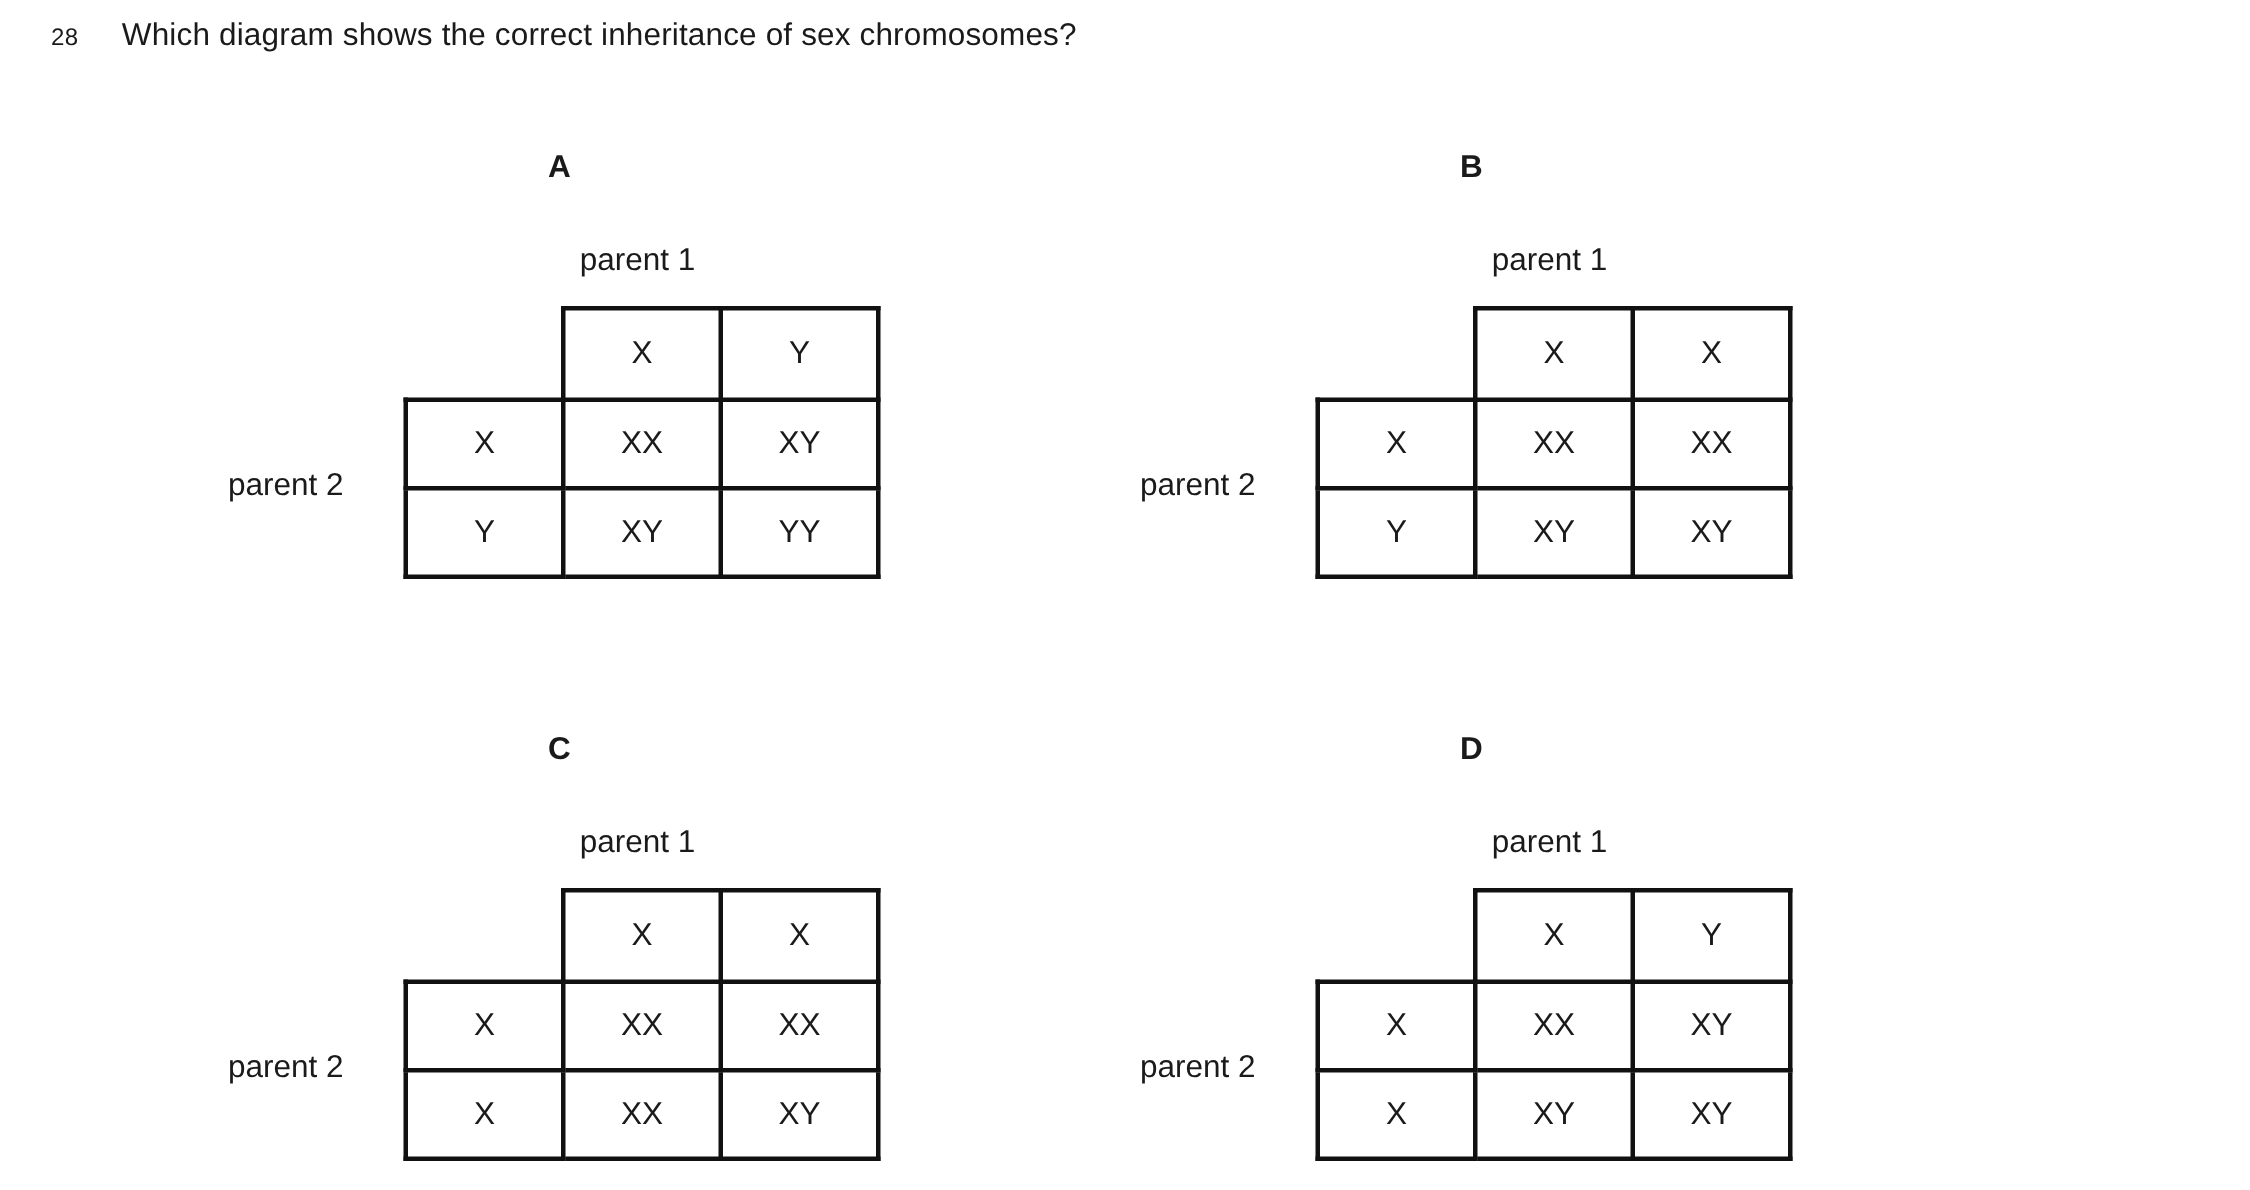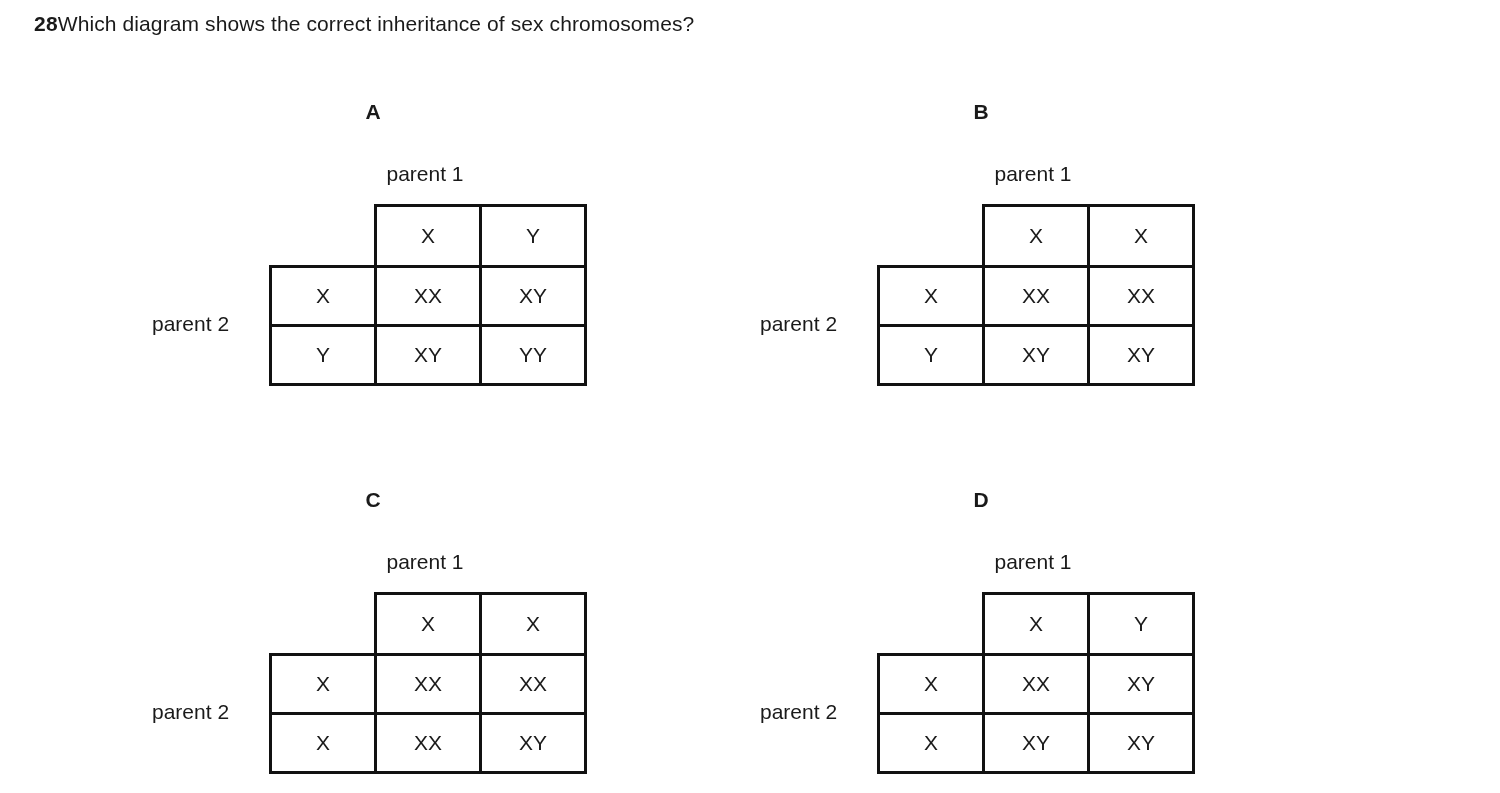--- a/index.html
+++ b/index.html
@@ -21,27 +21,28 @@
   
   #question-header {
     position: absolute;
     left: 34px;
     top: 12px;
     display: flex;
     align-items: baseline;
     white-space: nowrap;
   }
   #question-number {
-    font-size: 21px;
-    font-weight: bold;
+    font-size: 16px;
+    font-weight: normal;
     letter-spacing: 0.2px;
   }
   #question-text {
     font-size: 21px;
     font-weight: normal;
+    margin-left: 29px;
     letter-spacing: 0.1px;
   }
 
   
   .panel {
     position: absolute;
     width: 460px;
     height: 300px;
   }
   .panel-letter {

